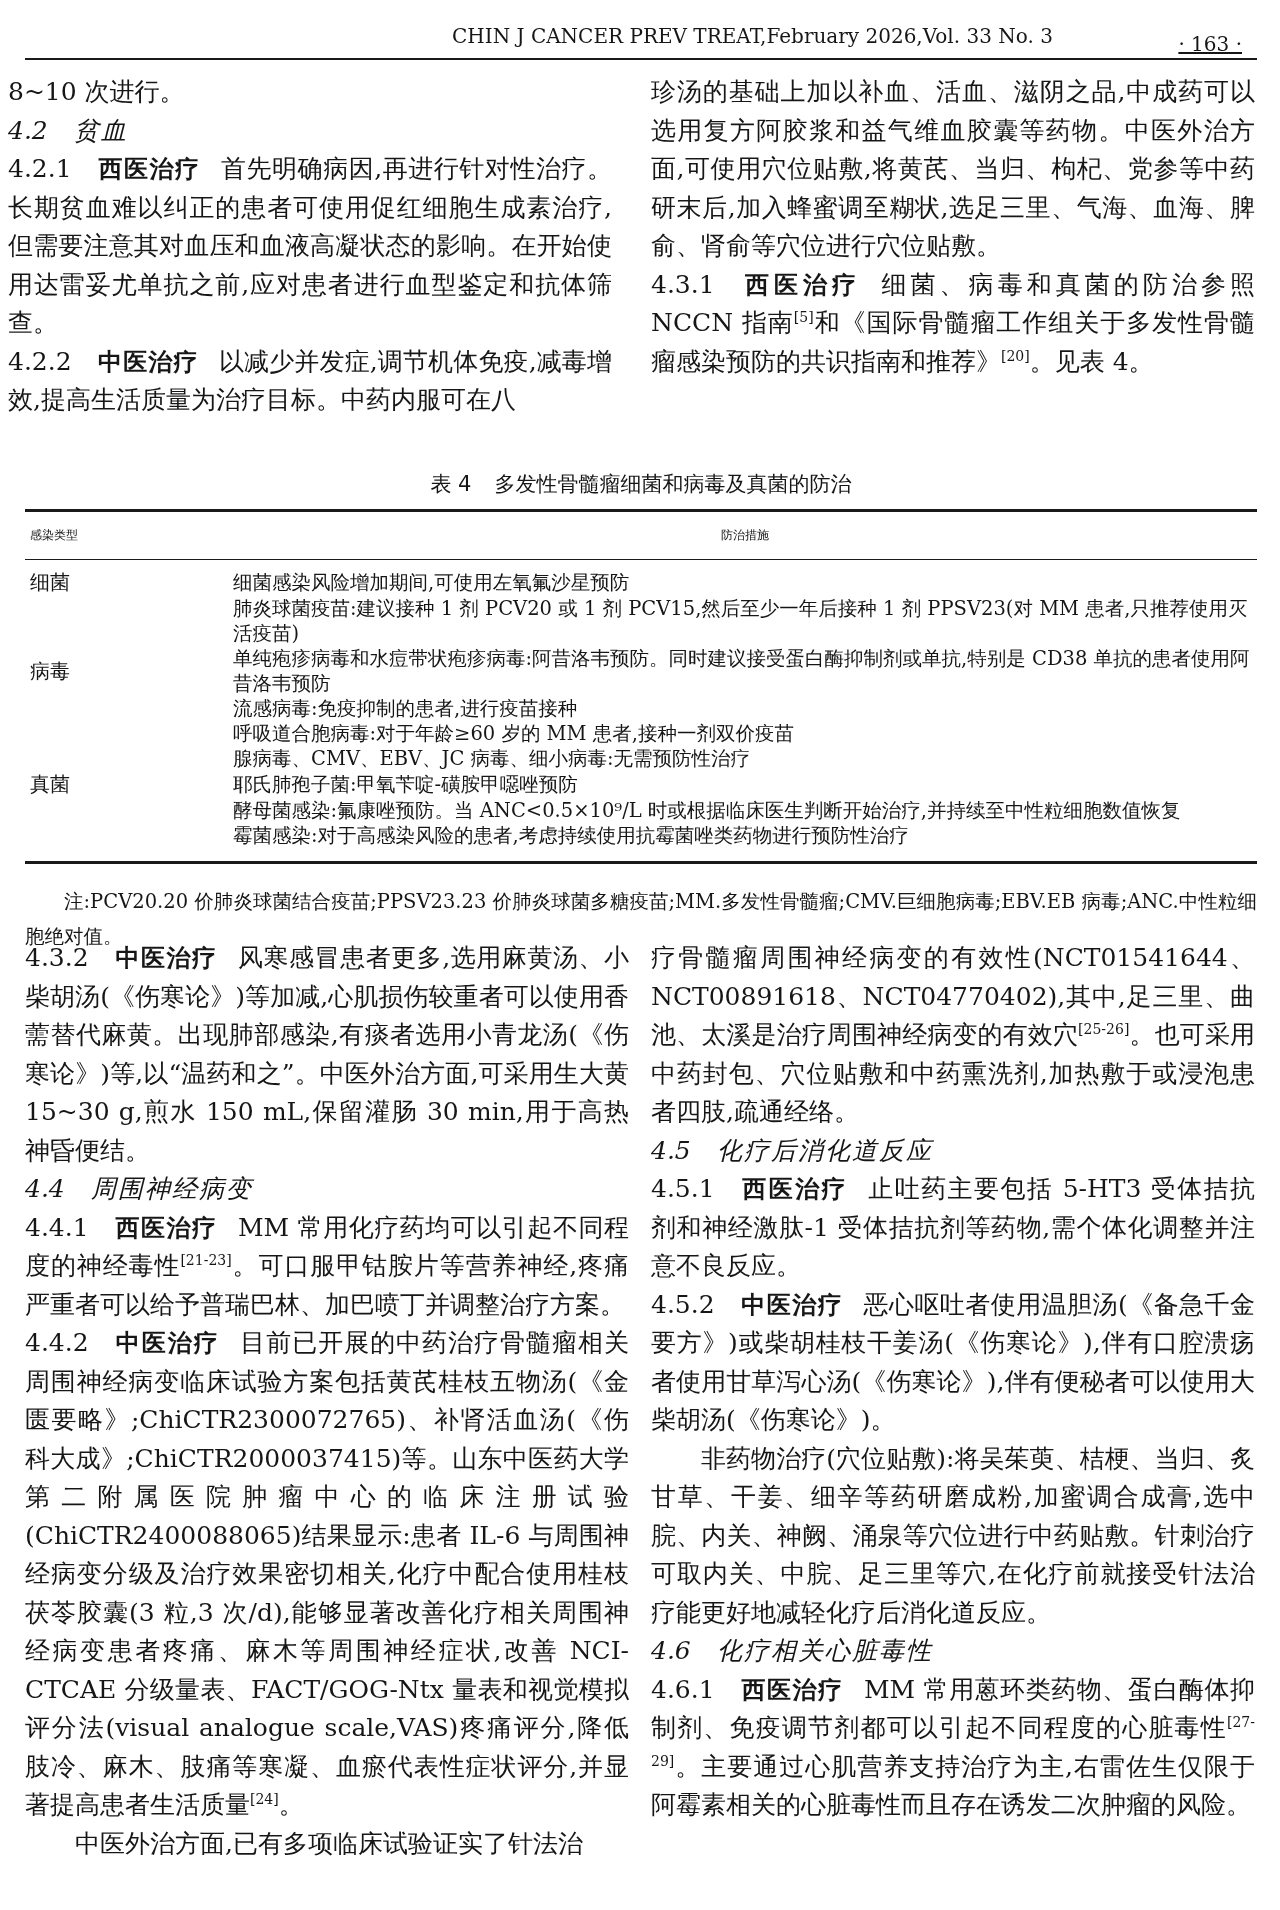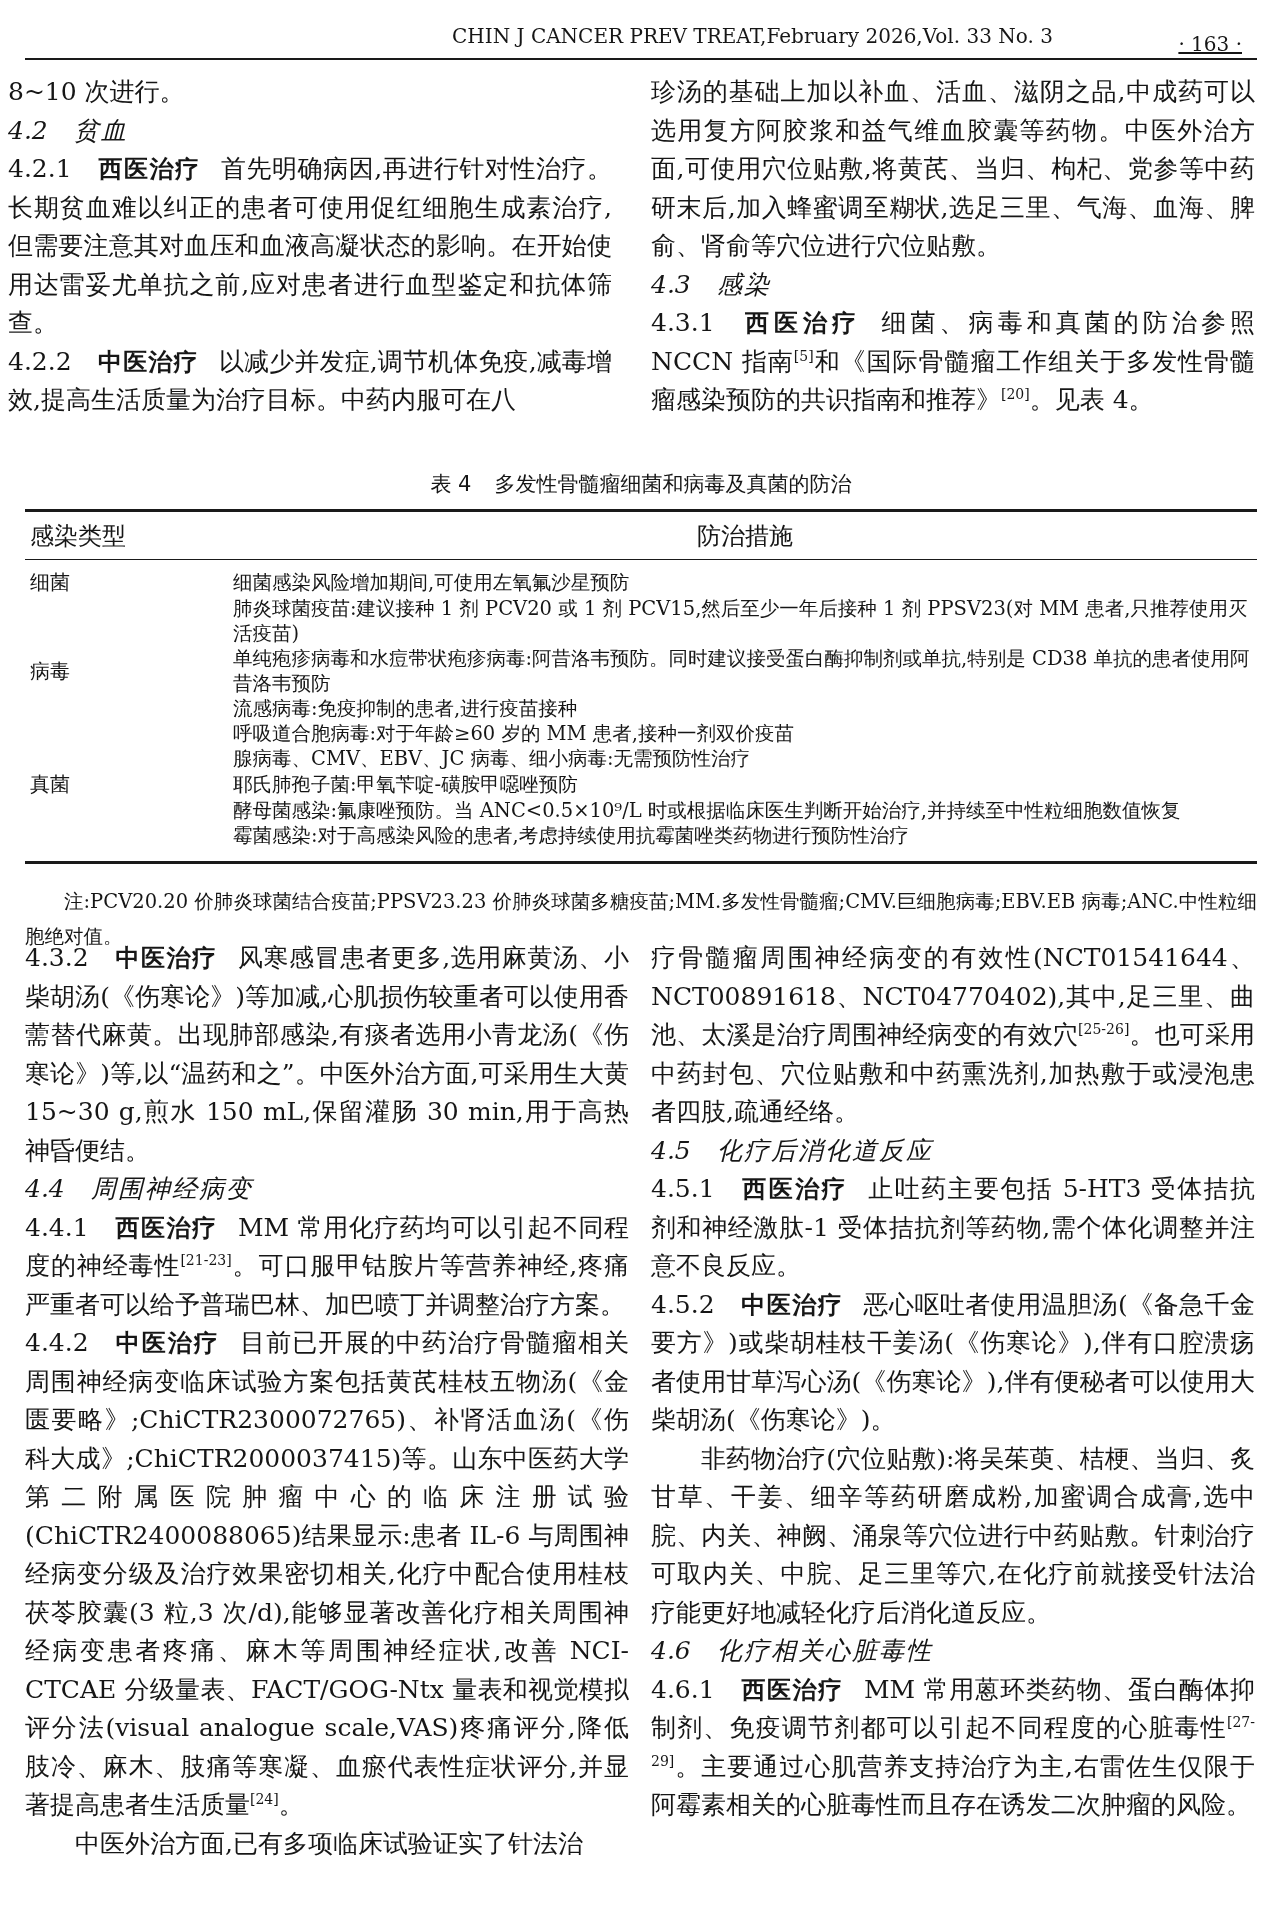--- a/index.html
+++ b/index.html
@@ -29,21 +29,21 @@
   .sub-head{font-family:"DejaVu Sans","Liberation Sans",sans-serif;font-weight:700;
             font-size:24px;margin-right:0.85em;letter-spacing:1px;}
   sup{font-size:14px;line-height:0;vertical-align:super;}
   
   #table-wrap{position:absolute;left:25px;top:470px;width:1232px;}
   .tbl-title{text-align:center;font-family:"DejaVu Sans","Liberation Sans",sans-serif;
              font-weight:400;font-size:21px;margin-bottom:11px;}
   .tbl-title .tlab{margin-right:1.1em;}
   .tbl{border-top:3px solid #1a1a1a;border-bottom:3px solid #1a1a1a;}
   .tbl-head{display:flex;align-items:center;height:47px;border-bottom:1.5px solid #1a1a1a;
-            font-size:24px;}
+            font-size:12px;}
   .th-type{flex:0 0 203px;padding-left:5px;}
   .th-measures{flex:1;text-align:center;}
   .tbl-body{padding:9px 0 13px;}
   .trow{display:flex;align-items:center;}
   .tlabel{flex:0 0 203px;padding-left:5px;font-size:20px;align-self:center;}
   .tentry{flex:1;font-size:19.5px;line-height:25px;text-align:left;padding-right:4px;}
   #table-note{position:absolute;left:25px;top:836px;width:1232px;font-size:19.5px;
               line-height:35px;text-indent:2em;text-align:justify;margin-top:48px;}
 </style>
 </head>
@@ -56,21 +56,20 @@
 <div class="hdr-rule"></div>
 
 <div class="col" id="col-lt">
     <div class="para body"><span class="run">8~10 次进行。</span></div>
     <div class="para section"><span class="num">4.2</span><span class="stitle">贫血</span></div>
     <div class="para sub"><span class="num">4.2.1</span><span class="sub-head">西医治疗</span><span class="run">首先明确病因,再进行针对性治疗。长期贫血难以纠正的患者可使用促红细胞生成素治疗,但需要注意其对血压和血液高凝状态的影响。在开始使用达雷妥尤单抗之前,应对患者进行血型鉴定和抗体筛查。</span></div>
     <div class="para sub"><span class="num">4.2.2</span><span class="sub-head">中医治疗</span><span class="run">以减少并发症,调节机体免疫,减毒增效,提高生活质量为治疗目标。中药内服可在八</span></div>
   </div>
 <div class="col" id="col-rt">
     <div class="para body"><span class="run">珍汤的基础上加以补血、活血、滋阴之品,中成药可以选用复方阿胶浆和益气维血胶囊等药物。中医外治方面,可使用穴位贴敷,将黄芪、当归、枸杞、党参等中药研末后,加入蜂蜜调至糊状,选足三里、气海、血海、脾俞、肾俞等穴位进行穴位贴敷。</span></div>
-    <div class="para section"><span class="num">4.3</span><span class="stitle">感染</span></div>
     <div class="para sub"><span class="num">4.3.1</span><span class="sub-head">西医治疗</span><span class="run">细菌、病毒和真菌的防治参照 NCCN 指南</span><sup class="cit">[5]</sup><span class="run">和《国际骨髓瘤工作组关于多发性骨髓瘤感染预防的共识指南和推荐》</span><sup class="cit">[20]</sup><span class="run">。见表 4。</span></div>
   </div>
 
 <div id="table-wrap">
   <div class="tbl-title">
     <span class="tlab">表 4</span><span>多发性骨髓瘤细菌和病毒及真菌的防治</span>
   </div>
   <div class="tbl">
     <div class="tbl-head">
       <div class="th-type">感染类型</div>

